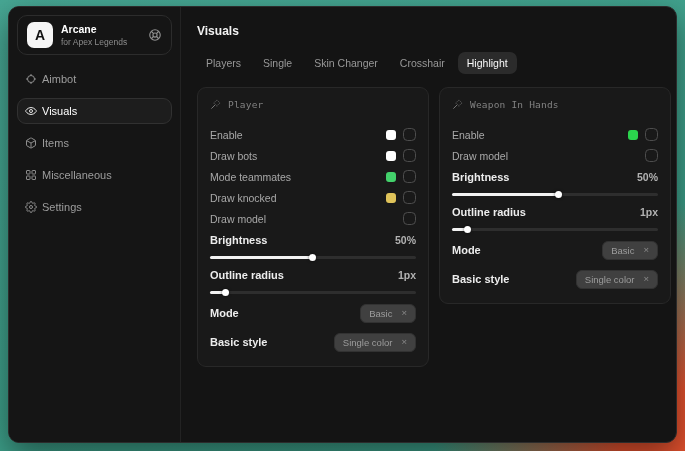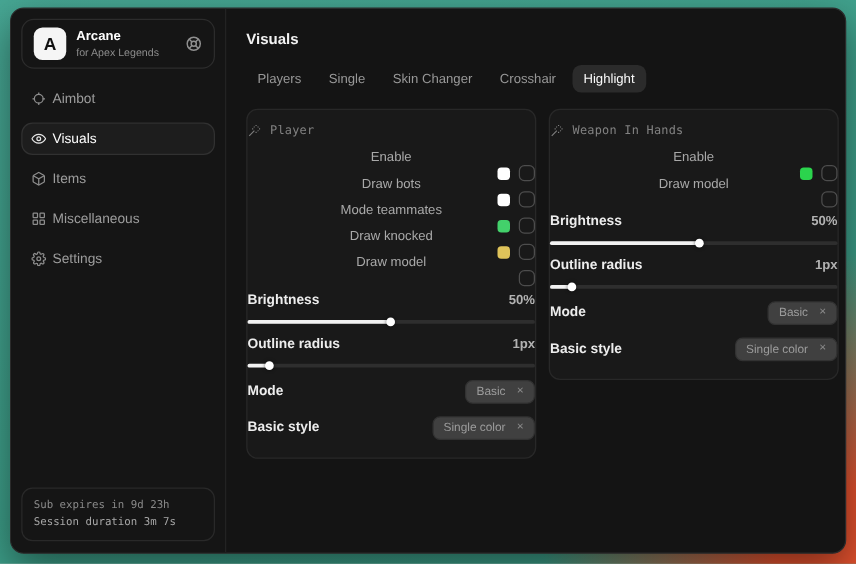--- a/index.html
+++ b/index.html
@@ -45,26 +45,26 @@
   .sb-footer .l2 { color:#a8a8a8; }
   
   .main { flex:1; padding:13px 10px 12px 16px; display:flex; flex-direction:column; }
   .page-title { font-size:12px; font-weight:bold; color:#f2f2f2; margin:4px 0 14px; }
   .tabbar { display:flex; align-items:center; gap:4px; margin-bottom:13px; }
   .tab { font-size:10.5px; color:#989898; padding:5px 9px; border-radius:7px; cursor:pointer; white-space:nowrap; }
   .tab.active { background:#2b2b2b; color:#fafafa; }
   .panels { display:flex; gap:10px; align-items:flex-start; }
   .card {
     width:232px; flex:none; background:#191919; border:1px solid #282828;
-    border-radius:9px; padding:11px 0 13px;
+    border-radius:9px; padding:11px 12px 13px;
   }
   .card-head { display:flex; align-items:center; gap:7px; color:#828282;
     font-family:"DejaVu Sans Mono", monospace; font-size:9.5px; margin-bottom:10px; letter-spacing:.2px; }
   .card-head .ph-icon { display:flex; color:#7d7d7d; }
-  .t-row { display:flex; align-items:center; height:21px;flex-direction:column; }
+  .t-row { display:flex; align-items:flex-end; height:21px; }
   .t-label { font-size:10.5px; color:#a9a9a9; }
   .t-controls { margin-left:auto; display:flex; align-items:center; gap:7px; }
   .swatch { width:10px; height:10px; border-radius:3px; cursor:pointer; }
   .checkbox { width:13px; height:13px; border:1.4px solid #4d4d4d; border-radius:4.5px; background:transparent; cursor:pointer; }
   .slider-group { margin:7px 0 8px; }
   .slider-head { display:flex; align-items:center; height:16px; }
   .s-label { font-size:11px; font-weight:bold; color:#ededed; }
   .s-value { margin-left:auto; font-size:10.5px; font-weight:bold; color:#b2b2b2; }
   .slider-track { margin-top:8px; height:3px; background:#2e2e2e; border-radius:2px; position:relative; cursor:pointer; }
   .slider-fill { position:absolute; left:0; top:0; bottom:0; background:#f2f2f2; border-radius:2px; }
@@ -139,24 +139,20 @@
         <div class="nav-item">
           <span class="nv-icon">
             <svg width="12" height="12" viewBox="0 0 24 24" fill="none" stroke="currentColor" stroke-width="2">
               <circle cx="12" cy="12" r="3"></circle>
               <path d="M19.4 15a1.65 1.65 0 0 0 .33 1.82l.06.06a2 2 0 1 1-2.83 2.83l-.06-.06a1.65 1.65 0 0 0-1.82-.33 1.65 1.65 0 0 0-1 1.51V21a2 2 0 0 1-4 0v-.09A1.65 1.65 0 0 0 9 19.4a1.65 1.65 0 0 0-1.82.33l-.06.06a2 2 0 1 1-2.83-2.83l.06-.06a1.65 1.65 0 0 0 .33-1.82 1.65 1.65 0 0 0-1.51-1H3a2 2 0 0 1 0-4h.09A1.65 1.65 0 0 0 4.6 9a1.65 1.65 0 0 0-.33-1.82l-.06-.06a2 2 0 1 1 2.83-2.83l.06.06a1.65 1.65 0 0 0 1.82.33H9a1.65 1.65 0 0 0 1-1.51V3a2 2 0 0 1 4 0v.09a1.65 1.65 0 0 0 1 1.51 1.65 1.65 0 0 0 1.82-.33l.06-.06a2 2 0 1 1 2.83 2.83l-.06.06a1.65 1.65 0 0 0-.33 1.82V9a1.65 1.65 0 0 0 1.51 1H21a2 2 0 0 1 0 4h-.09a1.65 1.65 0 0 0-1.51 1z"></path>
             </svg>
           </span>
           <span>Settings</span>
         </div>
       </div>
-    <div class="sb-footer">
-      <div class="l1">Sub expires in 9d 23h</div>
-      <div class="l2">Session duration 3m 7s</div>
-    </div>
   </div>
 
   <div class="main">
     <div class="page-title">Visuals</div>
     <div class="tabbar" id="tabbar">
         <div class="tab">Players</div>
         <div class="tab">Single</div>
         <div class="tab">Skin Changer</div>
         <div class="tab">Crosshair</div>
         <div class="tab active">Highlight</div>

